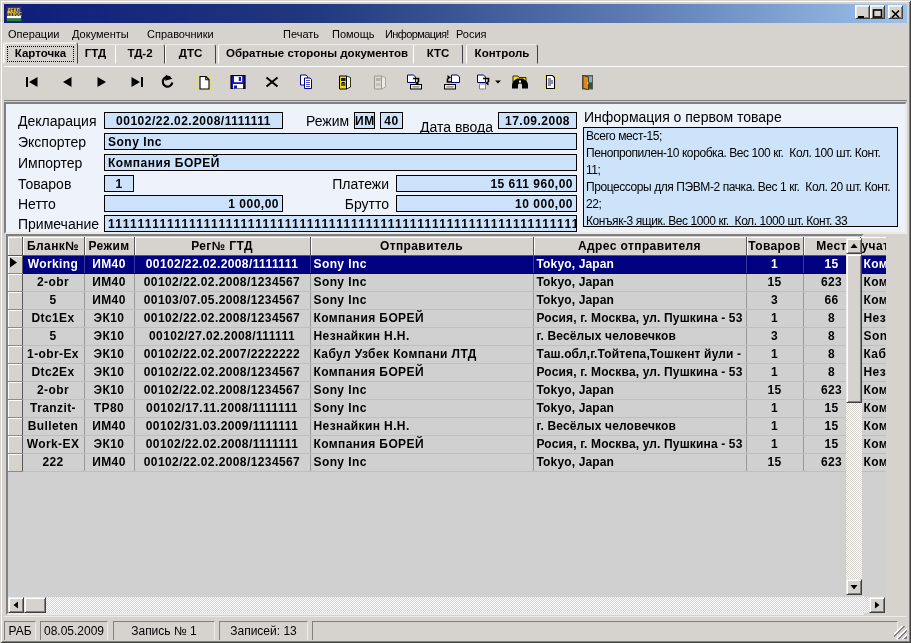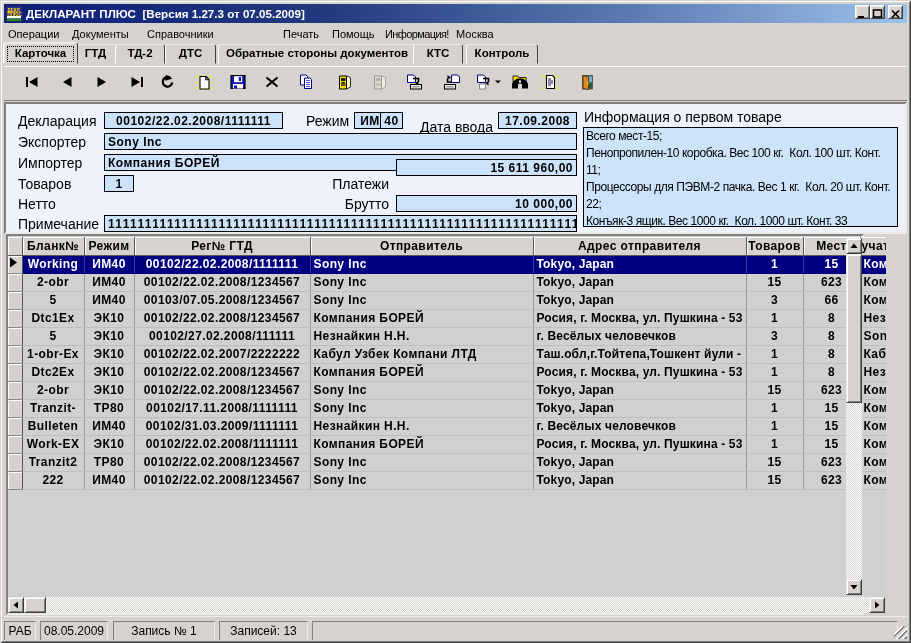--- a/index.html
+++ b/index.html
@@ -135,21 +135,20 @@
 
 <div class="titlebar">
   <svg class="title-icon" viewBox="0 0 16 16">
     <rect x="0" y="0" width="16" height="16" fill="#26266e"></rect>
     <rect x="1" y="1" width="14" height="7" fill="#30309a"></rect>
     <text x="1.5" y="5.5" font-size="4.5" fill="#ffd800" font-weight="bold" font-family="Liberation Sans">ДЕКЛ</text>
     <text x="1.5" y="9.5" font-size="4.5" fill="#ffd800" font-weight="bold" font-family="Liberation Sans">ПЛЮС</text>
     <rect x="1" y="10" width="14" height="2.4" fill="#ffffff"></rect>
     <rect x="1" y="12.6" width="14" height="2.4" fill="#1e8a1e"></rect>
   </svg>
-  <span class="title-text">ДЕКЛАРАНТ ПЛЮС  [Версия 1.27.3 от 07.05.2009]</span>
 </div>
 <div class="caption-btns">
   <div class="cbtn"><svg width="13" height="12" viewBox="0 0 13 12">
         <rect x="2" y="8" width="6" height="2" fill="#000"></rect>
       </svg></div>
   <div class="cbtn"><svg width="13" height="12" viewBox="0 0 13 12">
         <rect x="2.5" y="2" width="8" height="7" fill="none" stroke="#000" stroke-width="1.6"></rect>
       </svg></div>
   <div class="cbtn close"><svg width="13" height="12" viewBox="0 0 13 12">
         <path d="M3 2.5 L10 9.5 M10 2.5 L3 9.5" stroke="#000" stroke-width="1.7"></path>
@@ -157,21 +156,21 @@
 </div>
 
 <div class="menubar">
   <span style="left:4px;">Операции</span>
   <span style="left:68px;">Документы</span>
   <span style="left:143px;">Справочники</span>
   <span style="left:226px;margin-top:23px;">Сервис</span>
   <span style="left:279px;">Печать</span>
   <span style="left:328px;">Помощь</span>
   <span style="left:381px;letter-spacing:-0.6px;">Информация!</span>
-  <span style="left:452px;">Москва</span>
+  <span style="left:452px;">Росия</span>
 </div>
 
 <div class="tabstrip">
   <div class="tab" style="left:69px;width:45px;">ГТД</div>
   <div class="tab" style="left:111px;width:50px;">ТД-2</div>
   <div class="tab" style="left:161px;width:51px;">ДТС</div>
   <div class="tab" style="left:214px;width:198px;">Обратные стороны документов</div>
   <div class="tab" style="left:409px;width:50px;">КТС</div>
   <div class="tab" style="left:462px;width:72px;">Контроль</div>
   <div class="tab sel" style="left:-1px;width:75px;">Карточка<div class="focus"></div></div>
@@ -314,32 +313,33 @@
 <div class="formpanel">
   <div class="flabel" style="left:12px;top:9px;">Декларация</div>
   <div class="flabel" style="left:12px;top:30px;">Экспортер</div>
   <div class="flabel" style="left:12px;top:51px;">Импортер</div>
   <div class="flabel" style="left:12px;top:72px;">Товаров</div>
   <div class="flabel" style="left:12px;top:92px;">Нетто</div>
   <div class="flabel" style="left:12px;top:112px;">Примечание</div>
 
   <div class="ffield ctr" style="left:98px;top:8px;width:179px;">00102/22.02.2008/1111111</div>
   <div class="flabel" style="left:300px;top:9px;">Режим</div>
-  <div class="ffield ctr" style="left:348px;top:8px;width:40px;padding:1px 8px 0 0;">ИМ</div>
+  <div class="ffield ctr" style="left:348px;top:8px;width:21px;padding:1px 8px 0 0;">ИМ</div>
   <div class="ffield ctr" style="left:374px;top:8px;width:23px;padding:1px 0 0 0;">40</div>
   <div class="flabel" style="left:414px;top:15px;">Дата ввода</div>
   <div class="ffield ctr" style="left:492px;top:8px;width:79px;">17.09.2008</div>
 
   <div class="ffield" style="left:98px;top:29px;width:473px;">Sony Inc</div>
   <div class="ffield" style="left:98px;top:50px;width:473px;">Компания БОРЕЙ</div>
 
   <div class="ffield ctr" style="left:98px;top:71px;width:30px;">1</div>
   <div class="flabel" style="left:300px;top:72px;width:83px;text-align:right;">Платежи</div>
-  <div class="ffield rt" style="left:390px;top:55px;width:181px;">15 611 960,00</div>
-
+  <div class="ffield rt" style="left:390px;top:71px;width:181px;">15 611 960,00</div>
+
+  <div class="ffield rt" style="left:98px;top:91px;width:179px;">1 000,00</div>
   <div class="flabel" style="left:300px;top:92px;width:83px;text-align:right;">Брутто</div>
   <div class="ffield rt" style="left:390px;top:91px;width:181px;">10 000,00</div>
 
   <div class="ffield" style="left:98px;top:111px;width:473px;letter-spacing:1.35px;">1111111111111111111111111111111111111111111111111111111111111111111111</div>
 
   <div class="flabel" style="left:578px;top:5px;">Информация о первом товаре</div>
   <div class="infobox">Всего мест-15;<br>Пенопропилен-10 коробка. Вес 100 кг.&nbsp; Кол. 100 шт. Конт.<br>11;<br>Процессоры для ПЭВМ-2 пачка. Вес 1 кг.&nbsp; Кол. 20 шт. Конт.<br>22;<br>Конъяк-3 ящик. Вес 1000 кг.&nbsp; Кол. 1000 шт. Конт. 33</div>
 </div>
 
 <div class="gridwrap">
@@ -482,31 +482,20 @@
           </tr>
           <tr>
             <td class="mk"></td>
             <td class="c">Work-EX</td>
             <td class="c">ЭК10</td>
             <td class="c">00102/22.02.2008/1111111</td>
             <td class="l">Компания БОРЕЙ</td>
             <td class="l addr">Росия, г. Москва, ул. Пушкина - 53</td>
             <td class="c">1</td>
             <td class="c">15</td>
-            <td class="l">Ком</td>
-          </tr>
-          <tr>
-            <td class="mk"></td>
-            <td class="c">Tranzit2</td>
-            <td class="c">ТР80</td>
-            <td class="c">00102/22.02.2008/1234567</td>
-            <td class="l">Sony Inc</td>
-            <td class="l addr">Tokyo, Japan</td>
-            <td class="c">15</td>
-            <td class="c">623</td>
             <td class="l">Ком</td>
           </tr>
           <tr>
             <td class="mk"></td>
             <td class="c">222</td>
             <td class="c">ИМ40</td>
             <td class="c">00102/22.02.2008/1234567</td>
             <td class="l">Sony Inc</td>
             <td class="l addr">Tokyo, Japan</td>
             <td class="c">15</td>

